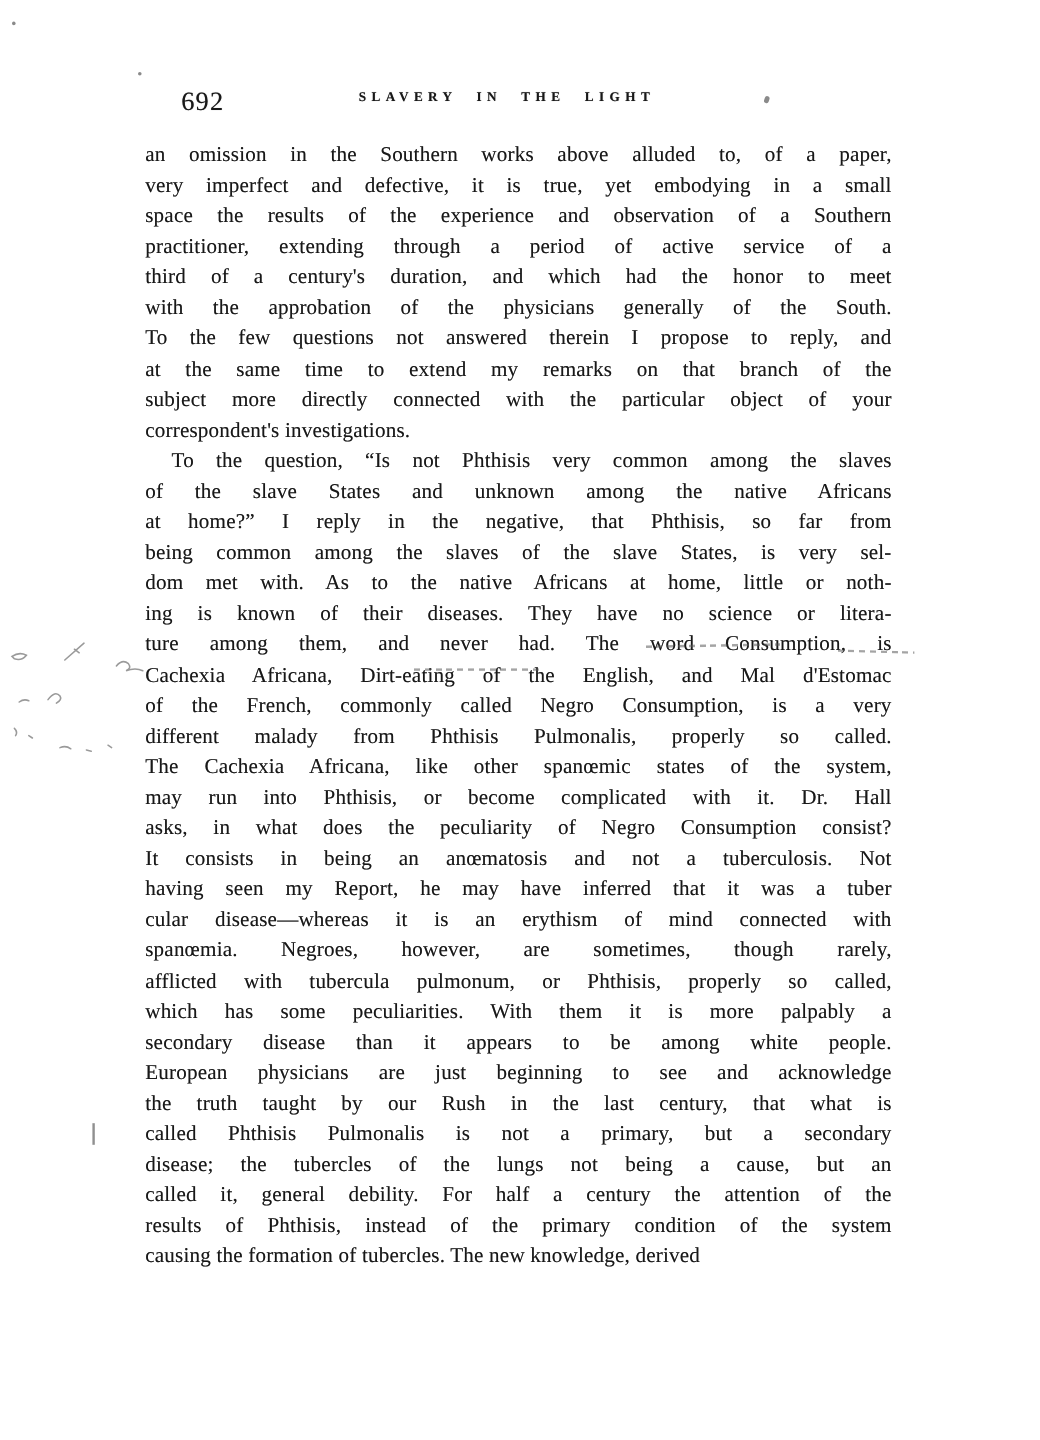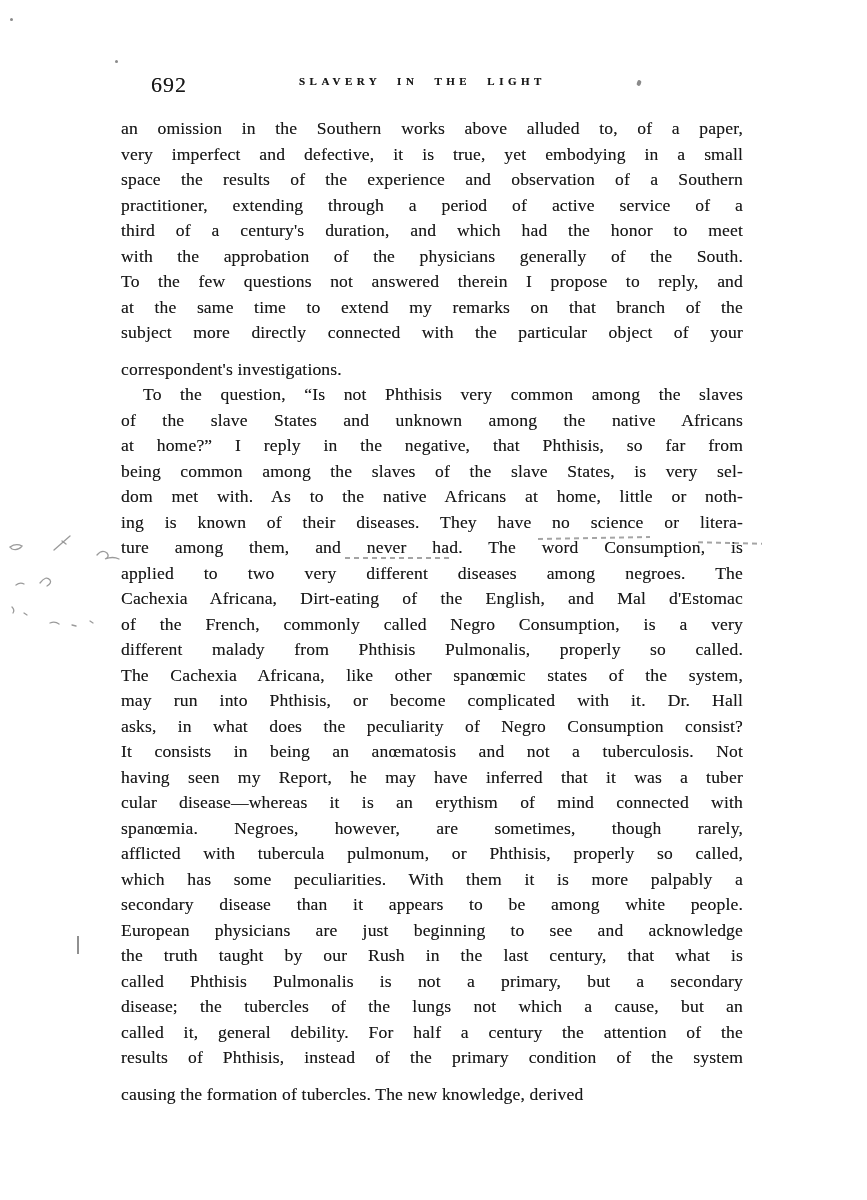--- a/index.html
+++ b/index.html
@@ -57,21 +57,20 @@
     line-height: 25.5px;
     font-size: 17.6px;
     letter-spacing: 0.15px;
     white-space: normal;
     text-align: justify;
     text-align-last: justify;
     text-shadow: 0 0 0.55px rgba(10,10,10,0.45);
   }
   .line.para-end {
     text-align-last: left;
-    margin-top: 11px;
   }
   .line.indent {
     text-indent: 22px;
   }
   
   .pencil {
     position: absolute;
     pointer-events: none;
   }
   .dash-line {
@@ -120,38 +119,37 @@
         <div class="line para-end">correspondent's investigations.</div>
       </div>
     <div class="para">
         <div class="line indent">To the question, “Is not Phthisis very common among the slaves</div>
         <div class="line">of the slave States and unknown among the native Africans</div>
         <div class="line">at home?”  I reply in the negative, that Phthisis, so far from</div>
         <div class="line">being common among the slaves of the slave States, is very sel-</div>
         <div class="line">dom met with.  As to the native Africans at home, little or noth-</div>
         <div class="line">ing is known of their diseases.  They have no science or litera-</div>
         <div class="line">ture among them, and never had.  The word Consumption, is</div>
-        <div class="line">applied to two very different diseases among negroes.  The</div>
         <div class="line">Cachexia Africana, Dirt-eating of the English, and Mal d'Estomac</div>
         <div class="line">of the French, commonly called Negro Consumption, is a very</div>
         <div class="line">different malady from Phthisis Pulmonalis, properly so called.</div>
         <div class="line">The Cachexia Africana, like other spanœmic states of the system,</div>
         <div class="line">may run into Phthisis, or become complicated with it.  Dr. Hall</div>
         <div class="line">asks, in what does the peculiarity of Negro Consumption consist?</div>
         <div class="line">It consists in being an anœmatosis and not a tuberculosis.  Not</div>
         <div class="line">having seen my Report, he may have inferred that it was a tuber</div>
         <div class="line">cular disease—whereas it is an erythism of mind connected with</div>
         <div class="line">spanœmia.  Negroes, however, are sometimes, though rarely,</div>
         <div class="line">afflicted with tubercula pulmonum, or Phthisis, properly so called,</div>
         <div class="line">which has some peculiarities.  With them it is more palpably a</div>
         <div class="line">secondary disease than it appears to be among white people.</div>
         <div class="line">European physicians are just beginning to see and acknowledge</div>
         <div class="line">the truth taught by our Rush in the last century, that what is</div>
         <div class="line">called Phthisis Pulmonalis is not a primary, but a secondary</div>
-        <div class="line">disease; the tubercles of the lungs not which a cause, but an</div>
+        <div class="line">disease; the tubercles of the lungs not being a cause, but an</div>
         <div class="line">called it, general debility.  For half a century the attention of the</div>
         <div class="line">results of Phthisis, instead of the primary condition of the system</div>
         <div class="line para-end">causing the formation of tubercles.  The new knowledge, derived</div>
       </div>
   </div>
 
   <svg class="pencil" style="left:2px; top:505px;" width="120" height="130" viewBox="0 0 120 130">
     <g fill="none" stroke="rgba(100,100,100,0.65)" stroke-width="1.3" stroke-linecap="round">
       <path d="M8,42 q6,-4 12,-1 q-4,5 -10,3 z"></path>
       <path d="M52,45 l16,-14 M60,36 l4,3"></path>

